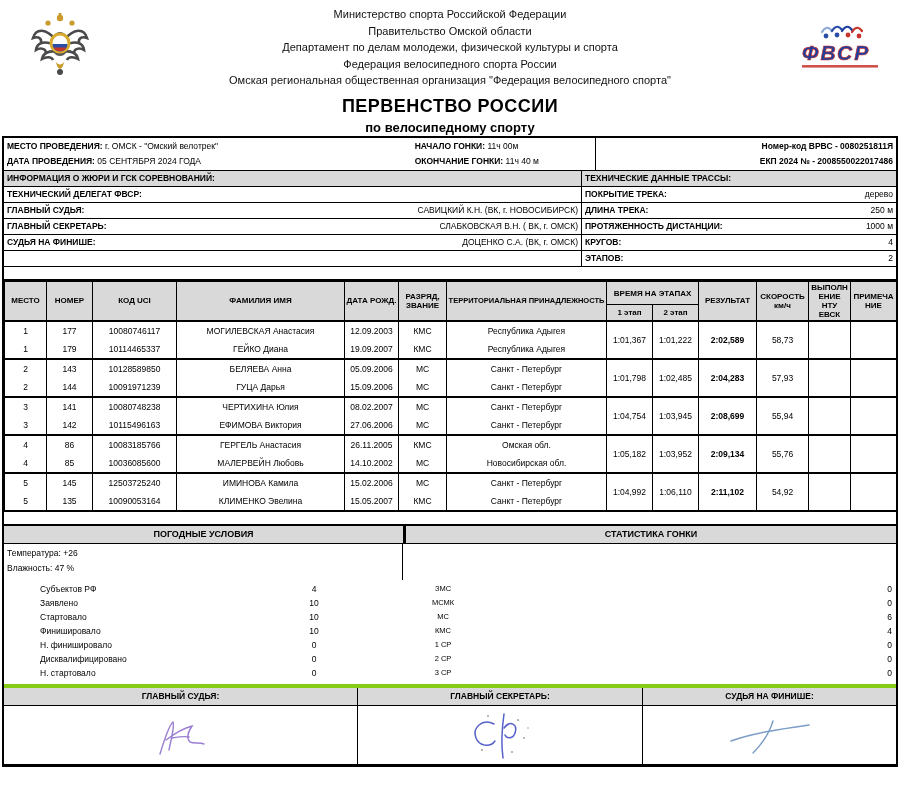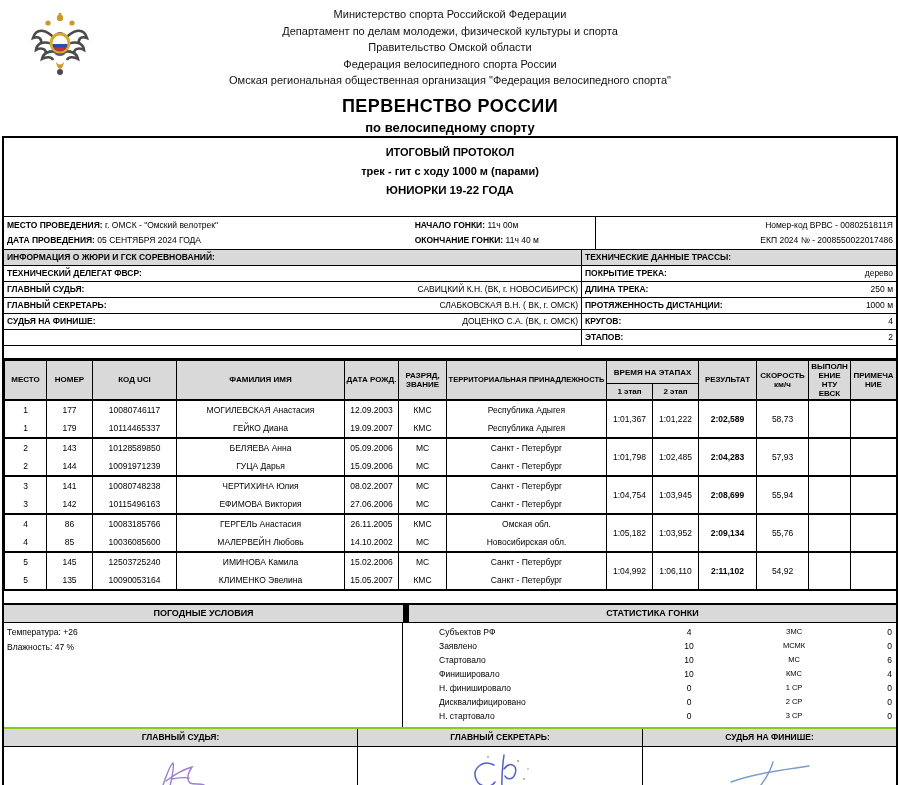--- a/index.html
+++ b/index.html
@@ -17,44 +17,44 @@
   .p-l2{font-size:11px;font-weight:bold;line-height:19px;}
   .p-l3{font-size:11.5px;font-weight:bold;line-height:19px;}
   
   .inforow{display:flex;border-bottom:1px solid #000;}
   .rowA{height:32px;}
   .zoneL{width:390px;padding:1px 0 0 3px;box-sizing:border-box;}
   .zoneM{width:188px;padding-top:1px;box-sizing:border-box;margin-left:36px;}
   .zoneR{width:313px;border-left:1px solid #000;text-align:right;padding:1px 3px 0 0;box-sizing:border-box;}
   .il{font-size:8.5px;font-weight:bold;line-height:15px;white-space:nowrap;}
   .iv{font-size:8.5px;font-weight:normal;}
-  .codeline{font-size:8.5px;font-weight:normal;line-height:15px;}
+  .codeline{font-size:8.5px;font-weight:bold;line-height:15px;}
   .irow{height:15px;line-height:15px;}
   .cellL{width:577px;display:flex;justify-content:space-between;padding:0 3px;box-sizing:border-box;}
   .cellR{width:315px;border-left:1px solid #000;display:flex;justify-content:space-between;padding:0 3px;box-sizing:border-box;}
   .grayrow .cellL,.grayrow .cellR{background:#d9d9d9;}
   .spacer{height:12px;border-bottom:2px solid #000;}
   
   table.results{border-collapse:collapse;table-layout:fixed;width:892px;}
   table.results th{background:#d9d9d9;border:1px solid #000;font-size:8px;font-weight:bold;padding:0 1px;overflow:hidden;}
   table.results td{border-left:1px solid #000;border-right:1px solid #000;border-top:0;border-bottom:0;font-size:8.5px;text-align:center;padding:0 1px;height:18px;overflow:hidden;white-space:nowrap;}
   tr.gstart td{border-top:2px solid #000;}
   .th-wrap{word-wrap:break-word;white-space:normal;}
   .res-cell{font-size:11px;font-weight:bold;}
   .hdr2{height:16px;}
   .hdr1 th{height:22px;}
   
   .wx-head{display:flex;border-bottom:1px solid #000;background:#d9d9d9;height:17px;line-height:17px;font-weight:bold;font-size:9px;text-align:center;}
-  .wx-head .wl{width:399px;border-right:6px solid #000000;}
+  .wx-head .wl{width:399px;border-right:3px solid #000000;}
   .wx-head .wr{flex:1;}
-  .wx-body{display:flex;border-bottom:2px solid #84cc16;}
+  .wx-body{display:flex;border-bottom:4px solid #84cc16;flex-direction:column;}
   .wx-left{width:399px;border-right:1px solid #000;padding:2px 0 4px 3px;box-sizing:border-box;}
   .wx-left div{font-size:8.5px;line-height:15px;}
   .wx-right{flex:1;padding:2px 0 4px 0;}
-  .stat-row{display:flex;height:14px;line-height:14px;font-size:8.5px;}
+  .stat-row{display:flex;height:14px;line-height:14px;font-size:8.5px;gap:24px;}
   .stat-row .sl{width:200px;padding-left:36px;box-sizing:content-box;}
   .stat-row .sv{width:100px;text-align:center;}
   .stat-row .sg{width:110px;text-align:center;font-size:7.5px;}
   .stat-row .sgv{flex:1;text-align:right;padding-right:4px;}
   
   .sig-head{display:flex;background:#d9d9d9;height:17px;line-height:17px;font-size:8.5px;font-weight:bold;text-align:center;border-bottom:1px solid #000;}
   .sig-area{display:flex;height:58px;border-bottom:1px solid #000;}
   .s1{width:354px;border-right:1px solid #000;box-sizing:border-box;}
   .s2{width:285px;border-right:1px solid #000;box-sizing:border-box;}
   .s3{flex:1;}
@@ -82,36 +82,51 @@
       </g>
       <ellipse cx="32" cy="34" rx="9" ry="12" fill="#5a5a5a"></ellipse>
       <circle cx="32" cy="33" r="10.5" fill="#d8a92b"></circle>
       <circle cx="32" cy="33" r="7.5" fill="#ffffff"></circle>
       <path d="M24.5 34 a7.5 7.5 0 0 0 15 0 z" fill="#2a4ea8"></path>
       <path d="M25.6 37.5 a7.5 7.5 0 0 0 12.8 0 z" fill="#c8332b"></path>
       <path d="M28 52 q4 5 8 0 q-1 6 -4 7 q-3 -1 -4 -7z" fill="#c89b2a"></path>
       <circle cx="32" cy="62" r="3" fill="#4a4a4a"></circle>
     </svg>
   </div>
+  <div class="fvsr">
+    <svg width="88" height="54" viewBox="0 0 88 54">
+      <g fill="none" stroke-width="2.2" stroke-linecap="round">
+        <path d="M26 12 q5 -8 10 -1" stroke="#8fa8d8"></path>
+        <path d="M36 11 q5 -8 10 -1" stroke="#2a4ea8"></path>
+        <path d="M46 11 q5 -8 10 -1" stroke="#1c3e9e"></path>
+        <path d="M56 12 q5 -8 10 -1" stroke="#c8332b"></path>
+      </g>
+      <g fill="#2a4ea8">
+        <circle cx="30" cy="16" r="2.4"></circle>
+          <circle cx="41" cy="15" r="2.4"></circle>
+      </g>
+      <g fill="#c8332b">
+        <circle cx="52" cy="15" r="2.4"></circle>
+          <circle cx="63" cy="16" r="2.4"></circle>
+      </g>
+      <text x="6" y="40" font-family="Liberation Sans, sans-serif" font-size="21" font-weight="bold" font-style="italic" fill="#1c3e9e" stroke="#c8332b" stroke-width="0.7" letter-spacing="2">ФВСР</text>
+      <rect x="6" y="45" width="76" height="2.6" fill="#c8332b" opacity="0.85"></rect>
+    </svg>
+  </div>
   <div class="lh-line">Министерство спорта Российской Федерации</div>
+  <div class="lh-line">Правительство Омской области</div>
   <div class="lh-line">Департамент по делам молодежи, физической культуры и спорта</div>
-  <div class="lh-line">Правительство Омской области</div>
   <div class="lh-line">Федерация велосипедного спорта России</div>
   <div class="lh-line">Омская региональная общественная организация "Федерация велосипедного спорта"</div>
   <div class="main-title">ПЕРВЕНСТВО РОССИИ</div>
   <div class="sub-title">по велосипедному спорту</div>
 </div>
 
 <div class="doc">
 
-  <div class="protocol">
-    <div class="p-l1">ИТОГОВЫЙ ПРОТОКОЛ</div>
-    <div class="p-l2">трек - гит с ходу 1000 м (парами)</div>
-    <div class="p-l3">ЮНИОРКИ 19-22 ГОДА</div>
-  </div>
 
   <div class="inforow rowA">
     <div class="zoneL">
       <div class="il"><span>МЕСТО ПРОВЕДЕНИЯ:</span> <span class="iv">г. ОМСК - "Омский велотрек"</span></div>
       <div class="il"><span>ДАТА ПРОВЕДЕНИЯ:</span> <span class="iv">05 СЕНТЯБРЯ 2024 ГОДА</span></div>
     </div>
     <div class="zoneM">
       <div class="il"><span>НАЧАЛО ГОНКИ:</span> <span class="iv">11ч 00м</span></div>
       <div class="il"><span>ОКОНЧАНИЕ ГОНКИ:</span> <span class="iv">11ч 40 м</span></div>
     </div>

